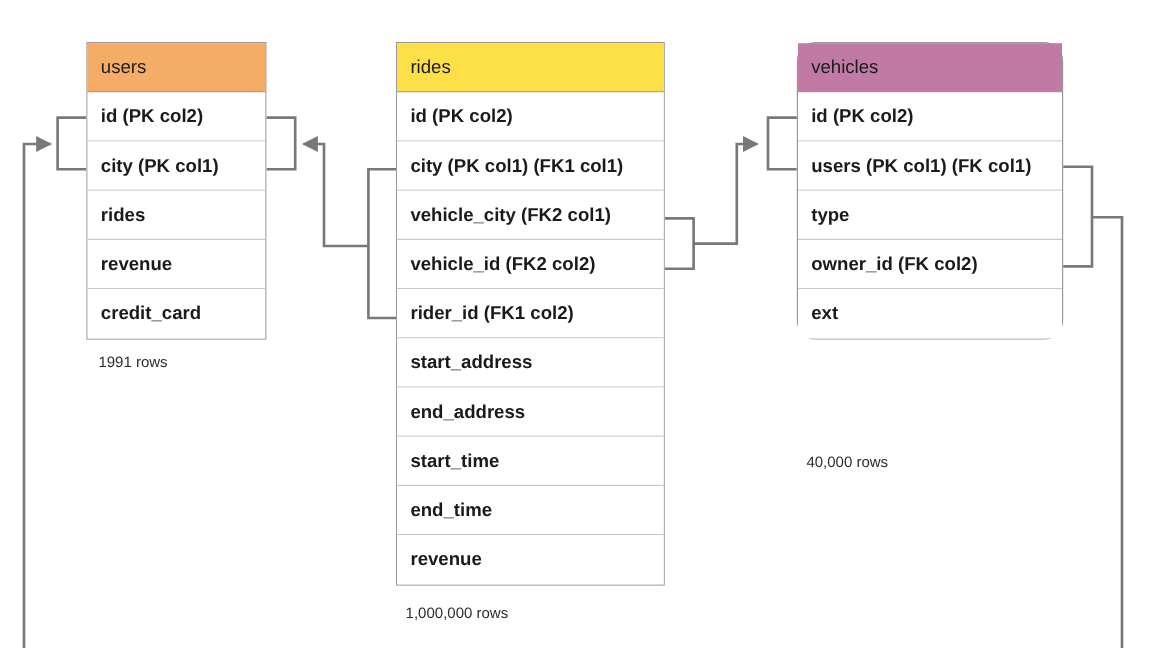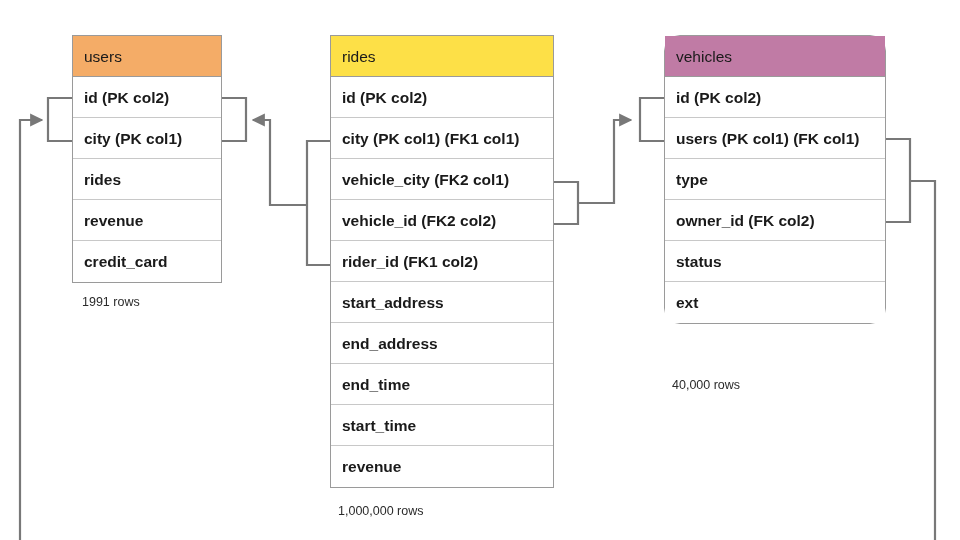--- a/index.html
+++ b/index.html
@@ -116,30 +116,29 @@
 
   <div class="entity" id="ent-rides">
     <div class="ent-header" style="background: #fde047;">rides</div>
     <div class="ent-field">id (PK col2)</div>
     <div class="ent-field">city (PK col1) (FK1 col1)</div>
     <div class="ent-field">vehicle_city (FK2 col1)</div>
     <div class="ent-field">vehicle_id (FK2 col2)</div>
     <div class="ent-field">rider_id (FK1 col2)</div>
     <div class="ent-field">start_address</div>
     <div class="ent-field">end_address</div>
+    <div class="ent-field">start_time</div>
     <div class="ent-field">end_time</div>
-    <div class="ent-field">start_time</div>
     <div class="ent-field last">revenue</div>
   </div>
   <div class="rowcount" id="rc-rides">1,000,000 rows</div>
 
   <div class="entity" id="ent-vehicles">
     <div class="ent-header" style="background: rgb(192, 123, 165);">vehicles</div>
     <div class="ent-field">id (PK col2)</div>
     <div class="ent-field">users (PK col1) (FK col1)</div>
     <div class="ent-field">type</div>
     <div class="ent-field">owner_id (FK col2)</div>
-    <div class="ent-field">status</div>
     <div class="ent-field last">ext</div>
   </div>
   <div class="rowcount" id="rc-vehicles">40,000 rows</div>
 
 </div>
 
 </body></html>

